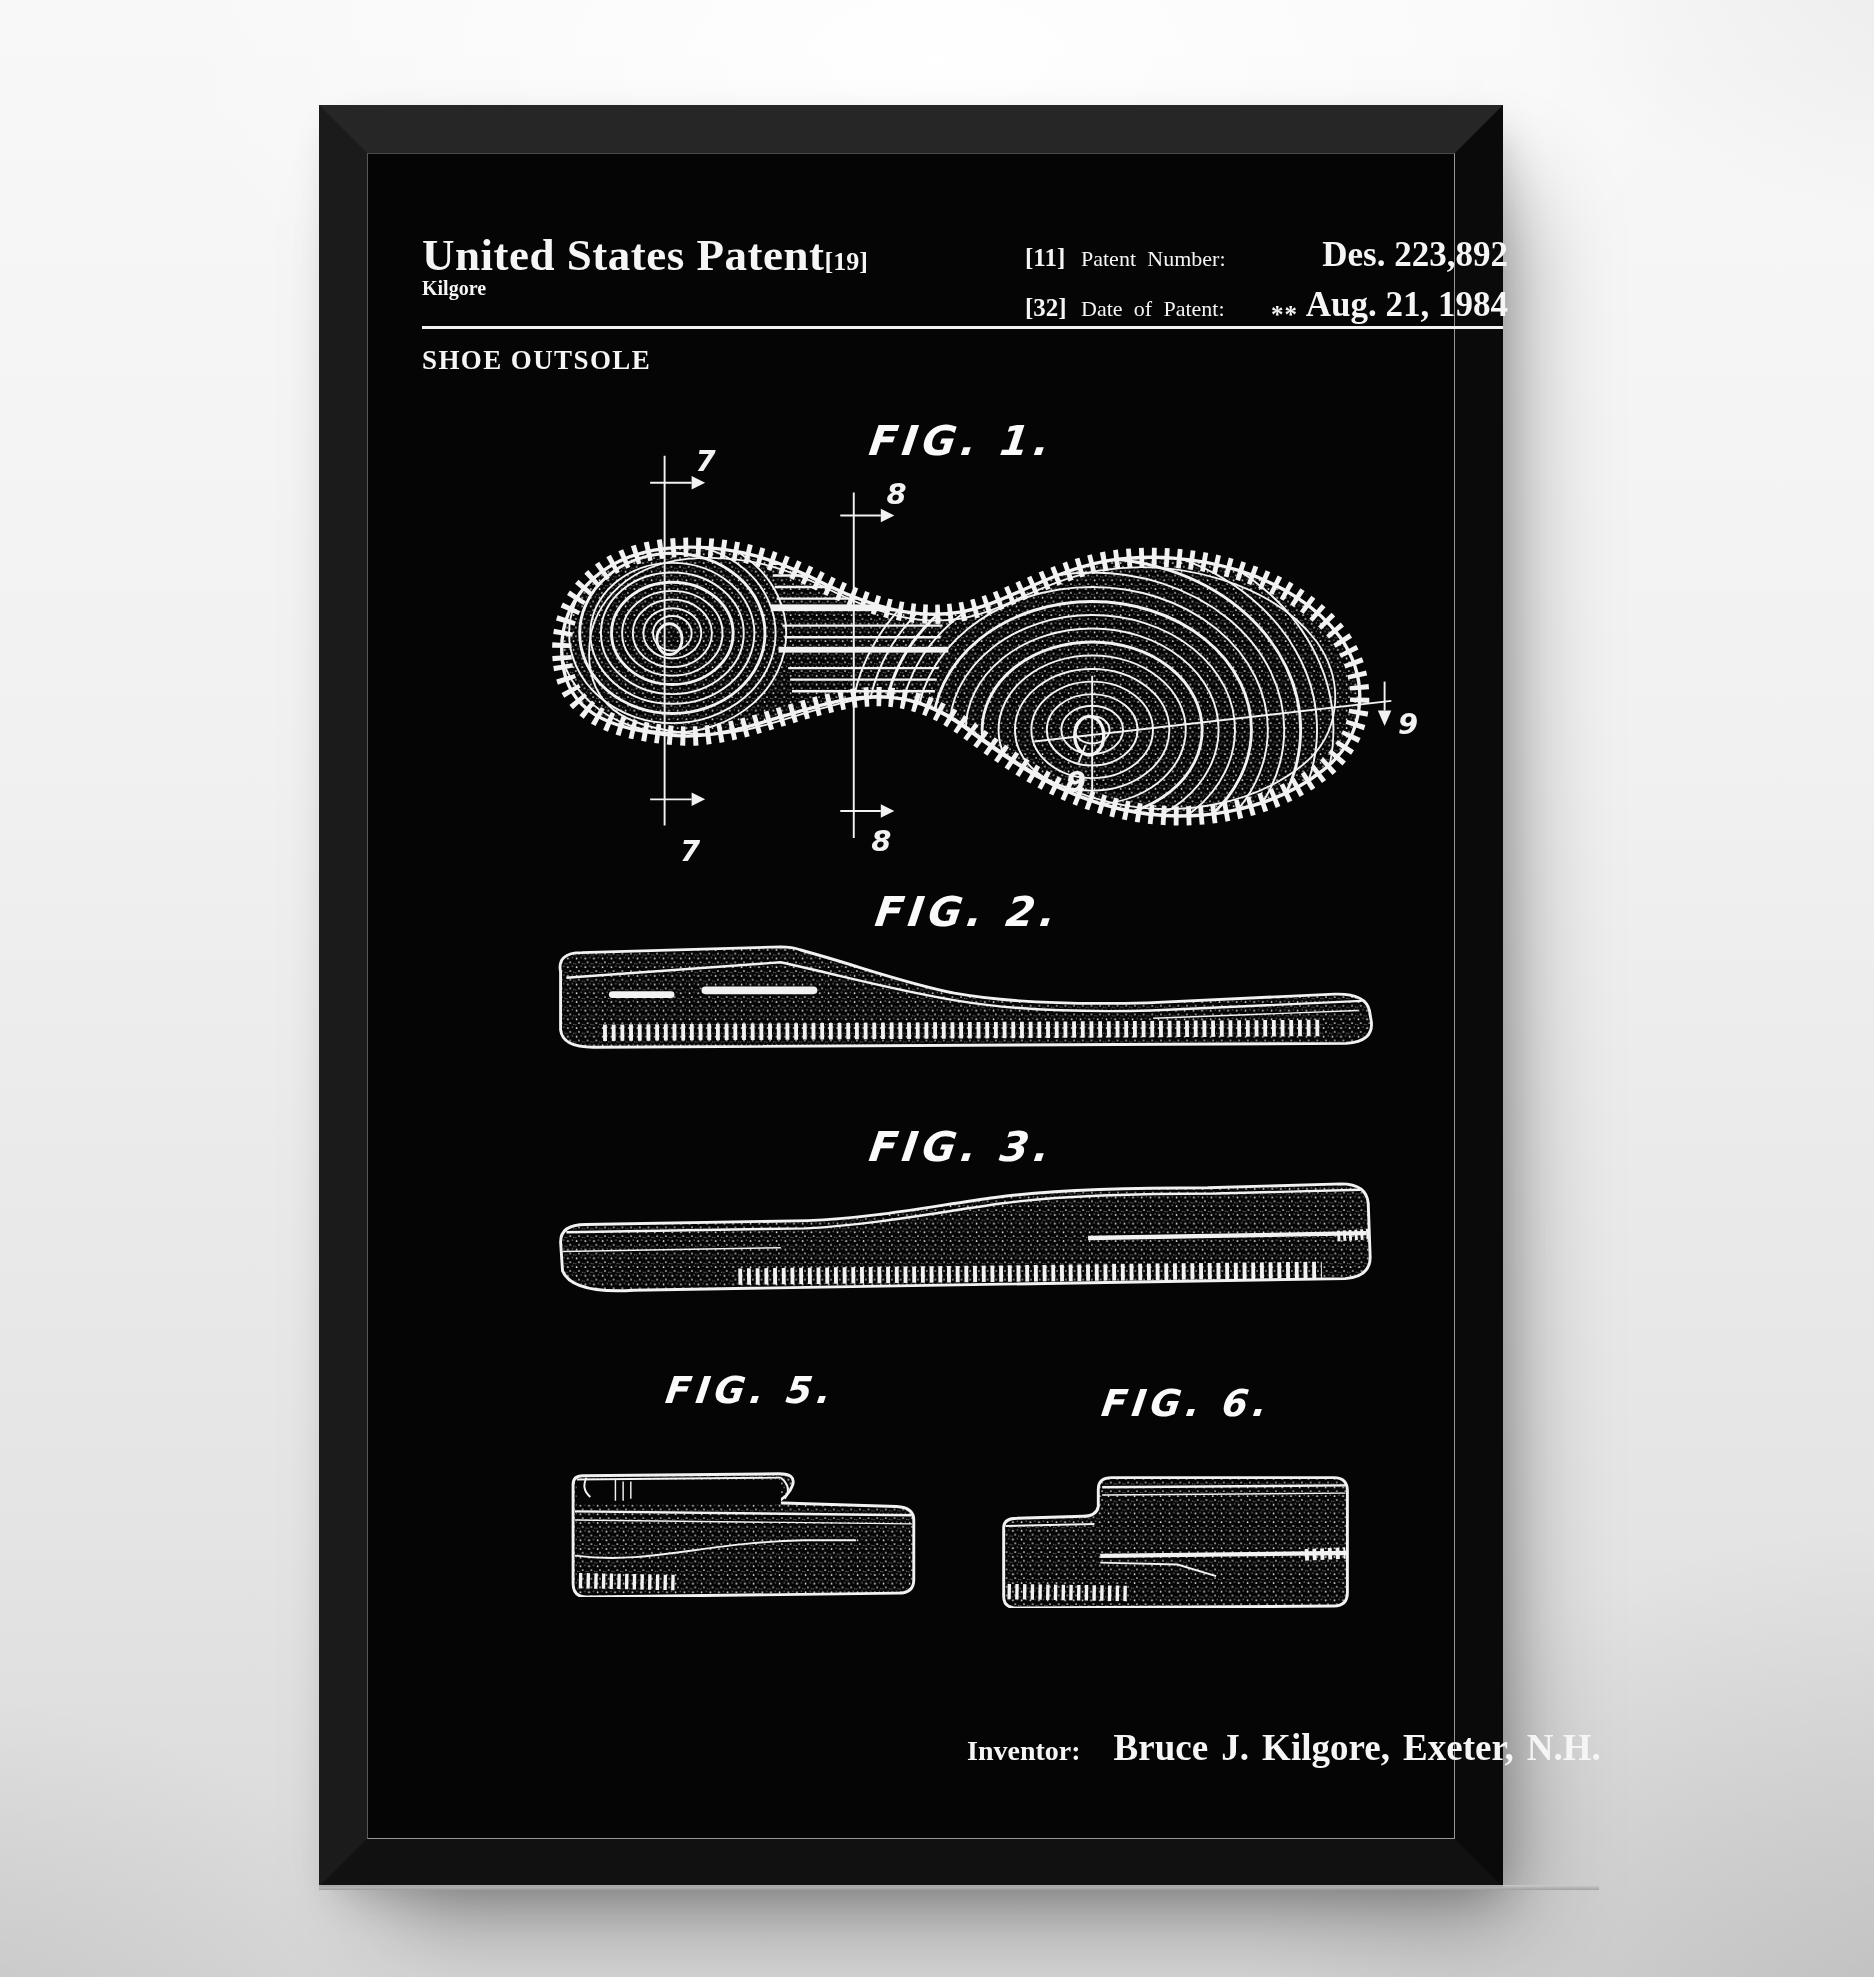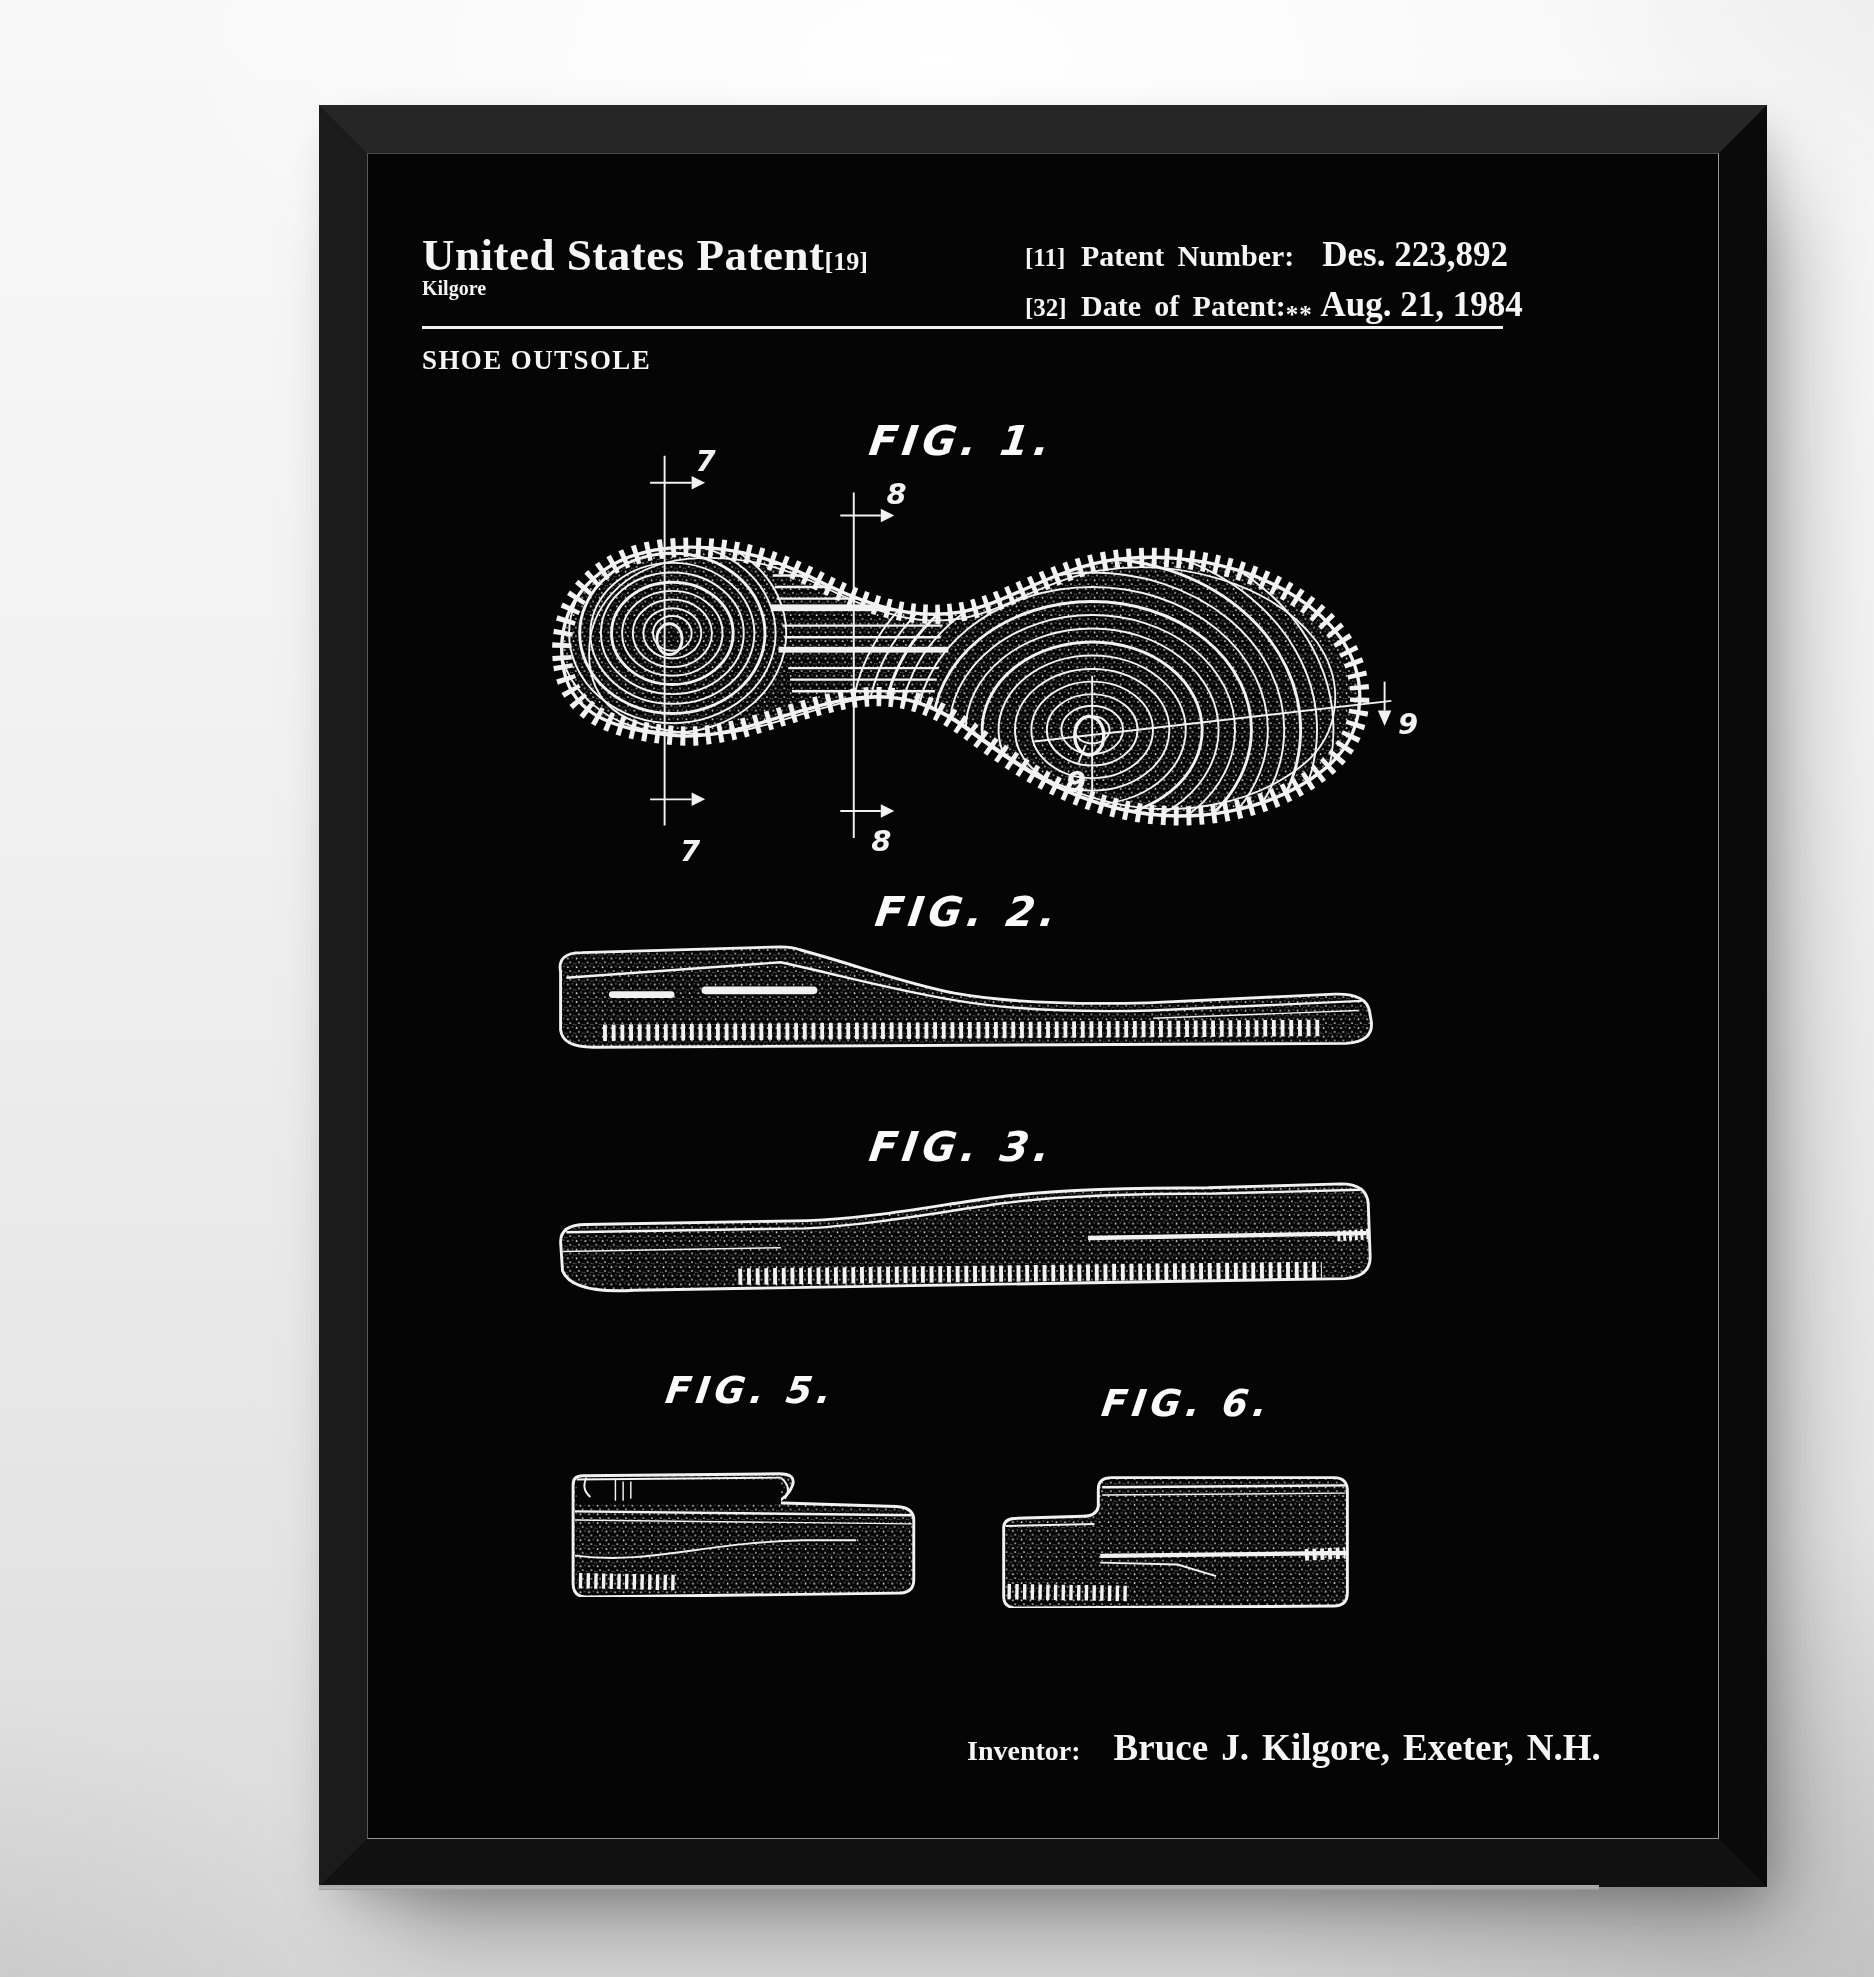--- a/index.html
+++ b/index.html
@@ -11,42 +11,42 @@
       linear-gradient(180deg,#f8f8f8 0%,#f1f1f1 38%,#e4e4e4 78%,#d8d8d8 100%);
   }
   .wall-vignette{
     position:absolute;inset:0;pointer-events:none;
     background:
       radial-gradient(1159px 869px at 104% 104%, rgba(0,0,0,.12), transparent 62%),
       radial-gradient(869px 676px at -4% 106%, rgba(0,0,0,.09), transparent 60%),
       radial-gradient(772px 483px at 104% -2%, rgba(0,0,0,.05), transparent 55%);
   }
   .frame{
-    position:absolute;left:319px;top:105px;width:1448px;height:1782px;
+    position:absolute;left:319px;top:105px;width:1184px;height:1782px;
     box-sizing:border-box;border:48px solid;
     border-color:#262626 #0a0a0a #111 #1b1b1b;
     box-shadow:41px 60px 92px -27px rgba(0,0,0,.34), 9.7px 17.4px 41px -9.7px rgba(0,0,0,.20);
   }
   .frame-lip{
     position:absolute;left:319px;top:1885px;width:1280px;height:4.8px;
     background:linear-gradient(#cfcfcf,#9a9a9a);opacity:.85;
   }
   .poster{
     position:relative;width:100%;height:100%;box-sizing:border-box;
     background:#050505;color:#f5f5f5;
     border:1.9px solid;border-color:#484848 #969696 #969696 #585858;
   }
   
   .title-row{position:absolute;left:54px;top:75px;display:flex;align-items:baseline;white-space:nowrap;}
   .patent-title{font-size:45px;font-weight:bold;letter-spacing:0.5px;}
   .title-code{font-size:26px;font-weight:bold;}
   .assignee{position:absolute;left:54px;top:123px;font-size:20px;font-weight:bold;}
   .hdr-row{position:absolute;left:657px;width:483px;display:flex;align-items:baseline;white-space:nowrap;}
   .hdr-row .code{font-size:25px;font-weight:bold;width:56px;flex:none;}
-  .hdr-row .lbl{font-size:30px;font-weight:bold;word-spacing:5.8px;}
+  .hdr-row .lbl{font-size:22px;font-weight:normal;word-spacing:5.8px;}
   .hdr-row .val{font-size:35px;font-weight:bold;margin-left:auto;}
   .row-number{top:81px;justify-content:center;}
   .row-date{top:131px;}
   .stars{font-size:25px;font-weight:bold;position:relative;top:6.8px;margin-right:7.7px;letter-spacing:1px;}
   .hrule{position:absolute;left:54px;width:1081px;top:172px;height:2.9px;background:#f2f2f2;}
   .subject{position:absolute;left:54px;top:191px;font-size:27px;font-weight:bold;letter-spacing:1.4px;}
   
   .figlabel{
     position:absolute;transform:translateX(-50%) skewX(-8deg);
     font-family:"DejaVu Sans", sans-serif;font-style:italic;font-weight:600;

